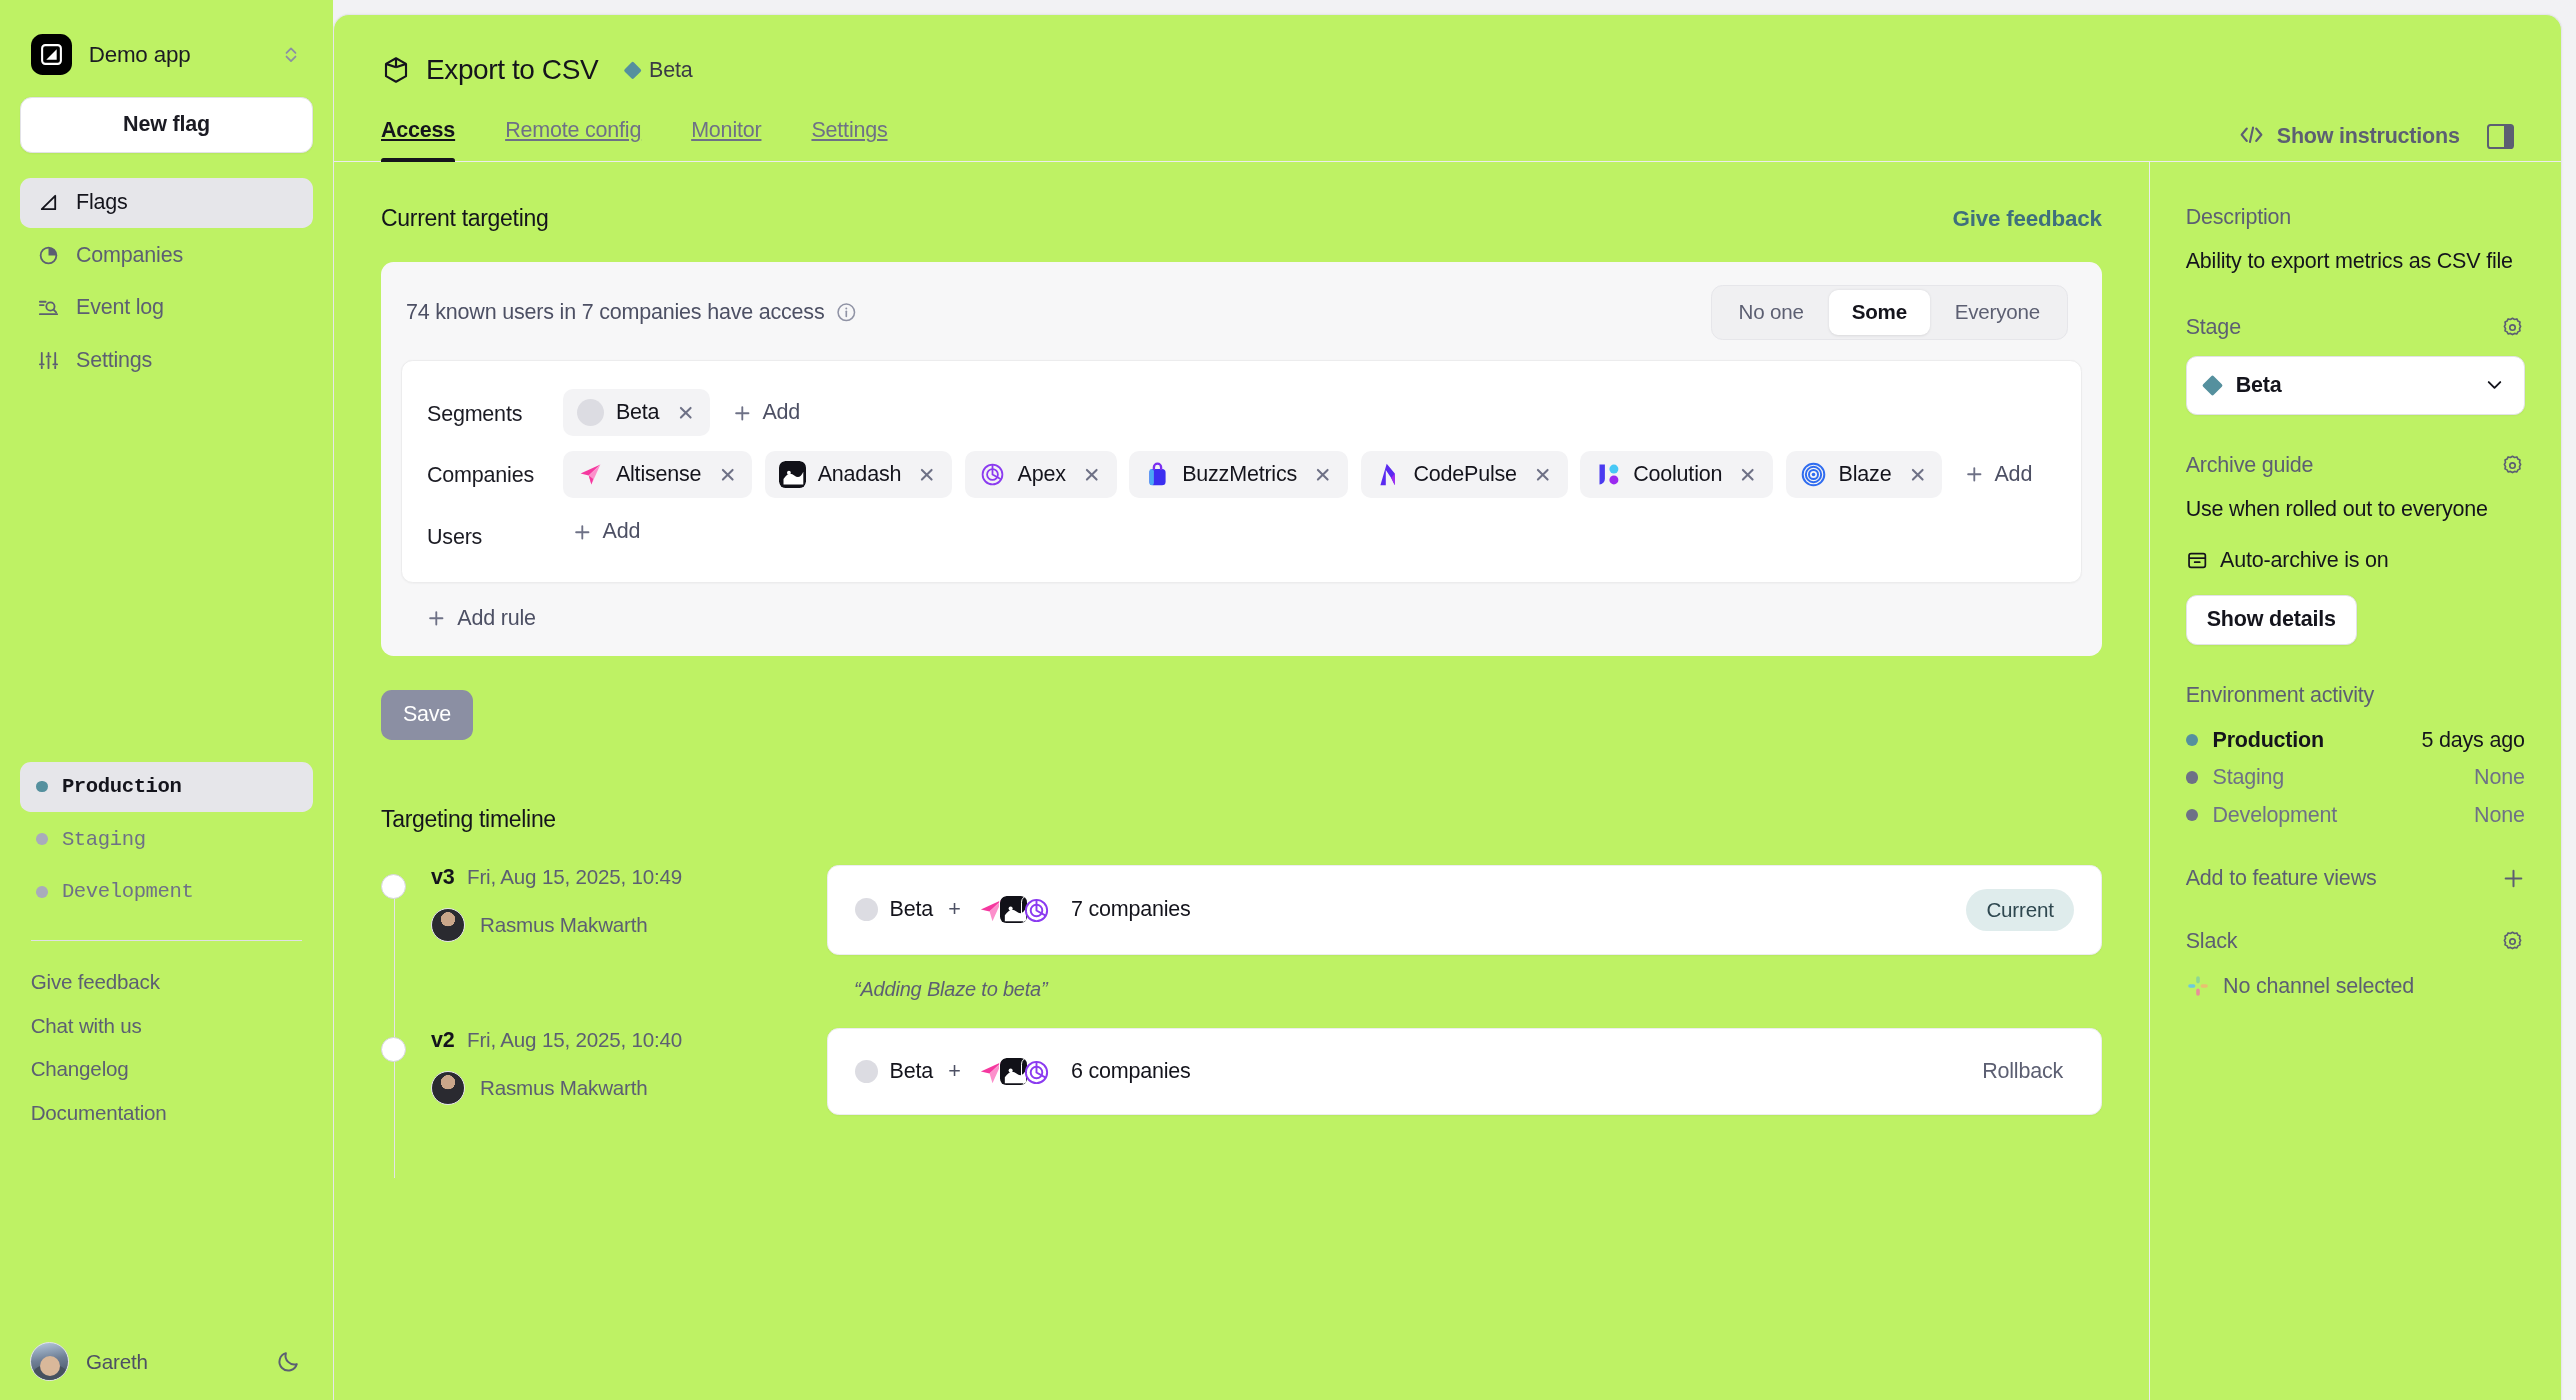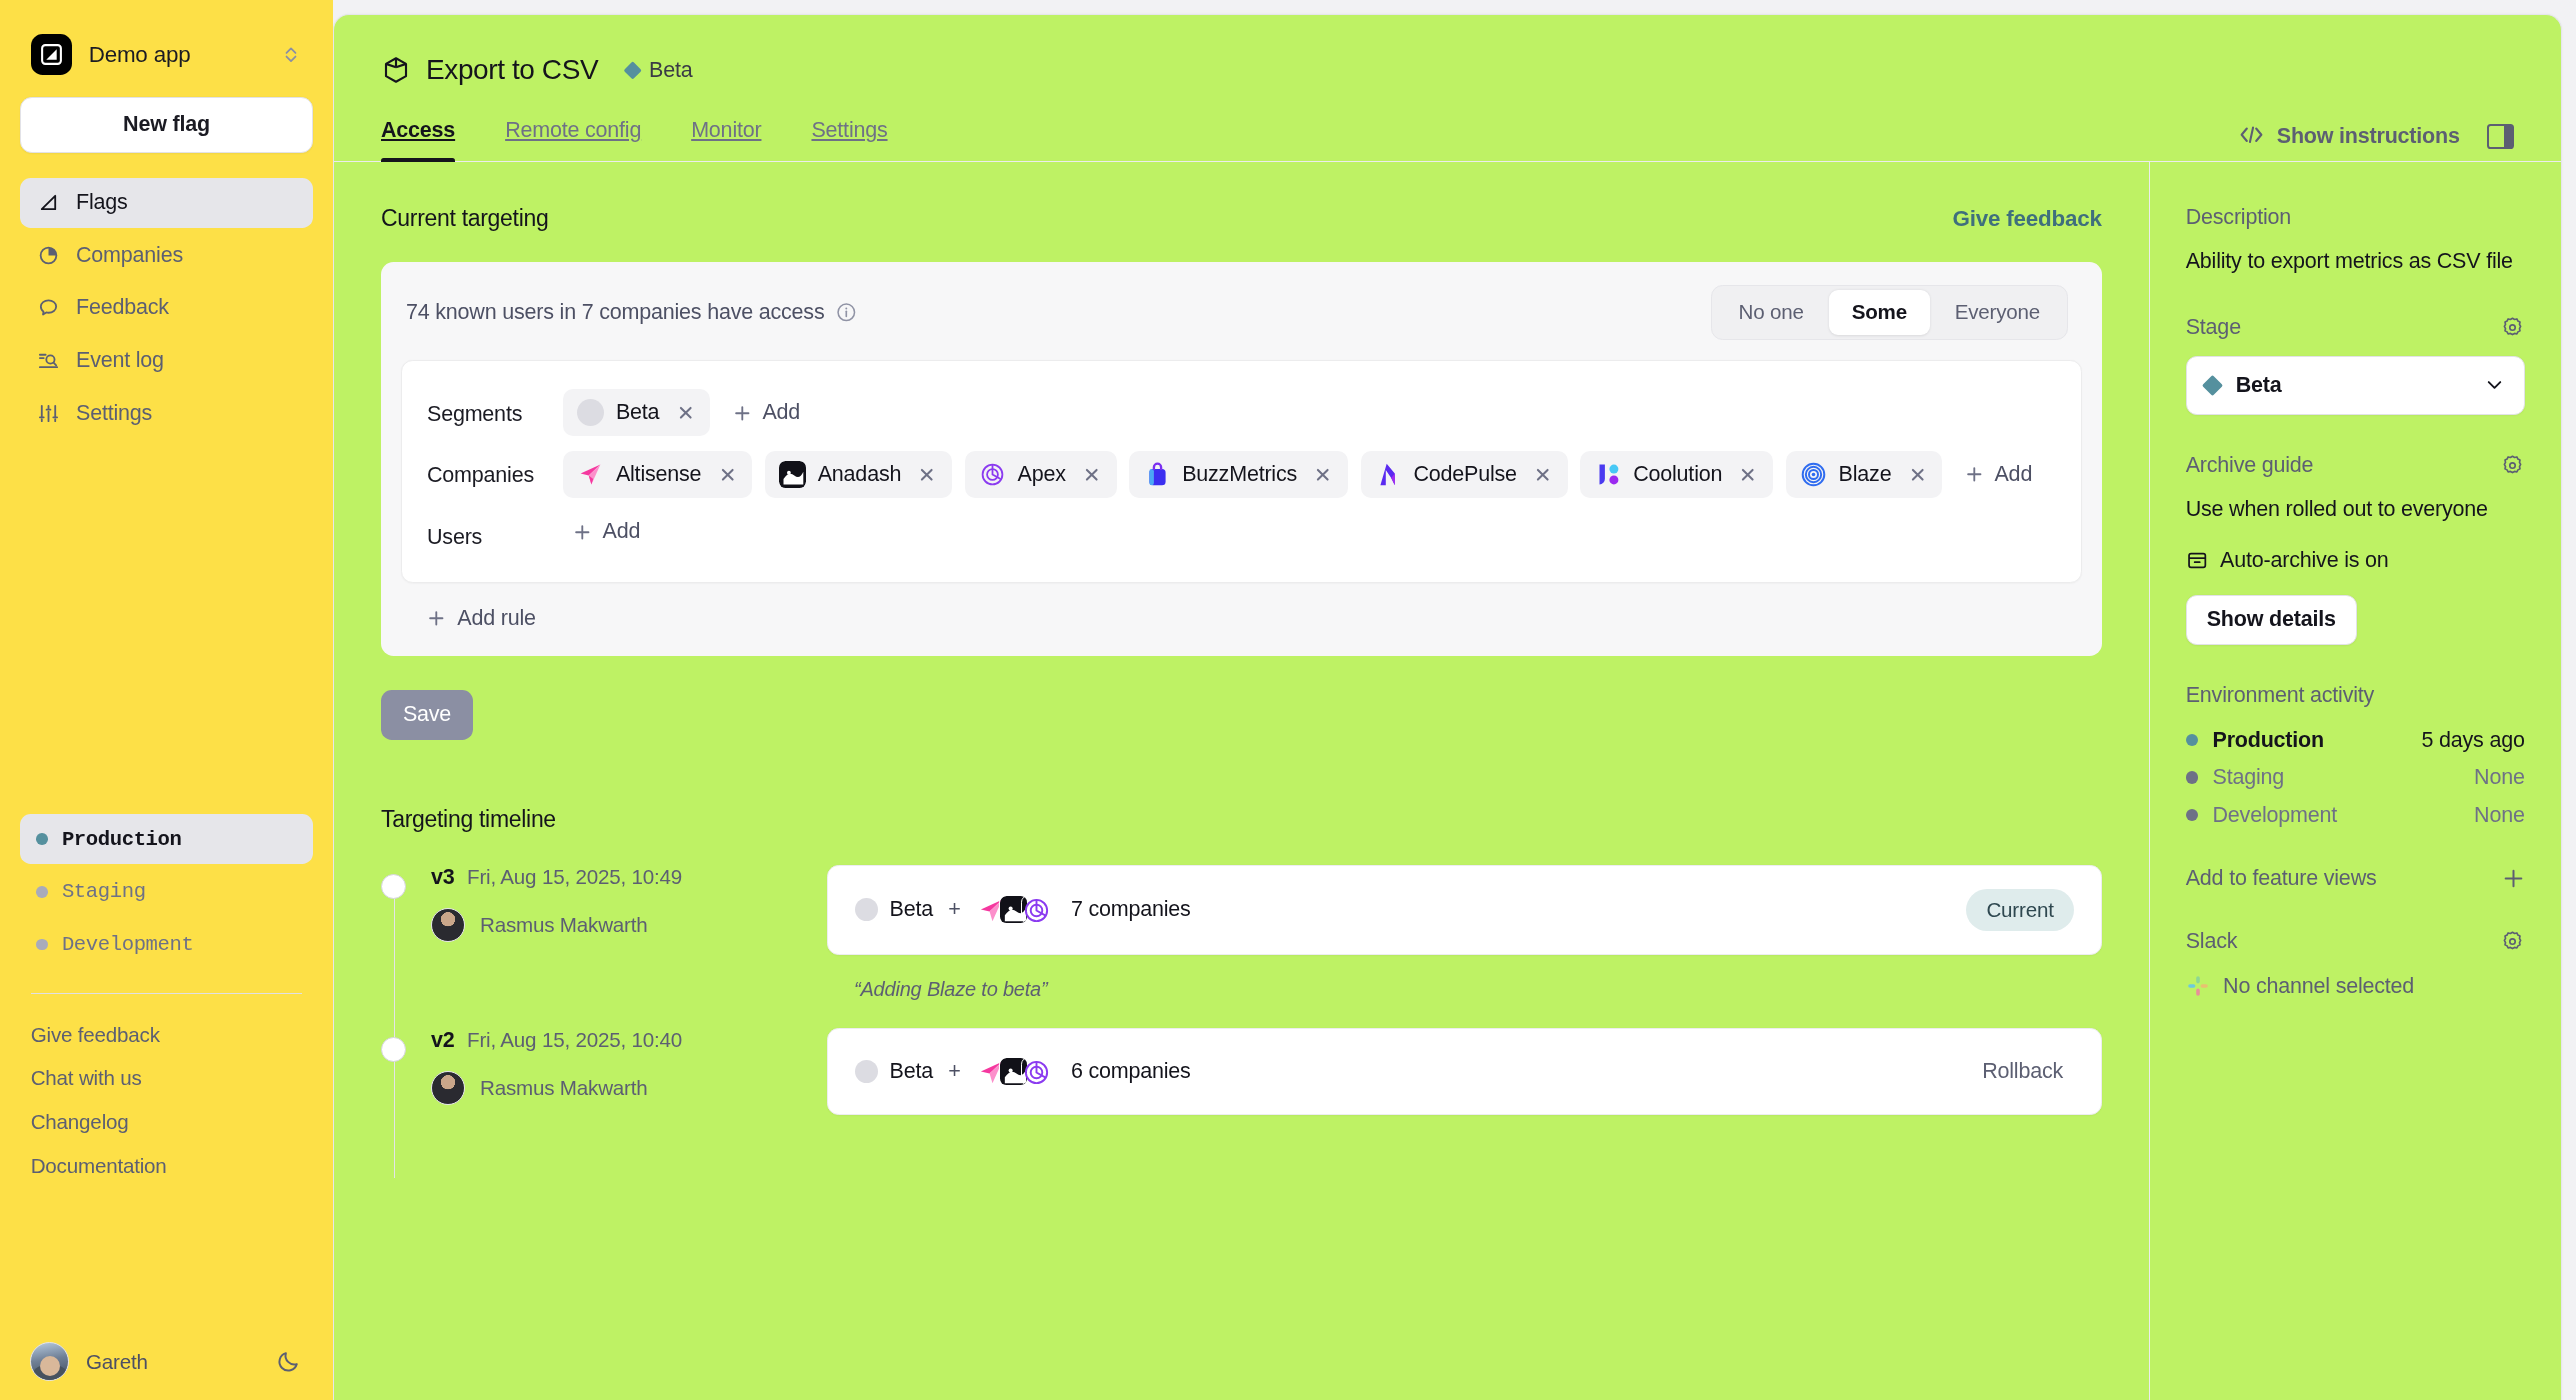--- a/index.html
+++ b/index.html
@@ -8,21 +8,21 @@
     font-family: "Liberation Sans", sans-serif;
     background: #f2f2f4;
     overflow: hidden;
     -webkit-font-smoothing: antialiased;
   }
   .app { display: flex; width: 2576px; height: 1401px; }
 
   
   .sidebar {
     width: 333px; flex: 0 0 333px; height: 100%;
-    background: #fde047;
+    background: #bef264;
     display: flex; flex-direction: column;
     padding: 0 20px 0 20px;
     position: relative;
   }
   .app-switcher {
     display: flex; align-items: center; gap: 17px;
     padding: 25px 10.7px 0 10.7px; height: 84px;
   }
   .app-logo {
     width: 41px; height: 41px; border-radius: 11.6px; background: #000;
@@ -293,28 +293,20 @@
         <span>Flags</span>
       </div>
       <div class="nav-item">
         <span class="nav-ico">
           <svg width="23" height="23" viewBox="0 0 24 24">
               <circle cx="12" cy="12" r="8.2" fill="none" stroke="#5c5f72" stroke-width="1.9"></circle>
               <path d="M12 12 L12 3.8 A8.2 8.2 0 0 1 20.2 12 Z" fill="#5c5f72"></path>
             </svg>
         </span>
         <span>Companies</span>
-      </div>
-      <div class="nav-item">
-        <span class="nav-ico">
-          <svg width="23" height="23" viewBox="0 0 24 24">
-              <path d="M12 4.5c4.4 0 8 2.9 8 6.5 0 3.6-3.6 6.5-8 6.5-0.8 0-1.6-0.1-2.3-0.3L6.3 19.3l0.5-3C5.1 15.1 4 13.2 4 11c0-3.6 3.6-6.5 8-6.5z" fill="none" stroke="#5c5f72" stroke-width="1.9" stroke-linejoin="round"></path>
-            </svg>
-        </span>
-        <span>Feedback</span>
       </div>
       <div class="nav-item">
         <span class="nav-ico">
           <svg width="23" height="23" viewBox="0 0 24 24">
               <path d="M3 6h6M3 9.5h4M3 19h18" stroke="#5c5f72" stroke-width="1.9" stroke-linecap="round"></path>
               <circle cx="14" cy="11" r="4.3" fill="none" stroke="#5c5f72" stroke-width="1.9"></circle>
               <path d="M17.3 14.3 L20 17" stroke="#5c5f72" stroke-width="1.9" stroke-linecap="round"></path>
             </svg>
         </span>
         <span>Event log</span>

